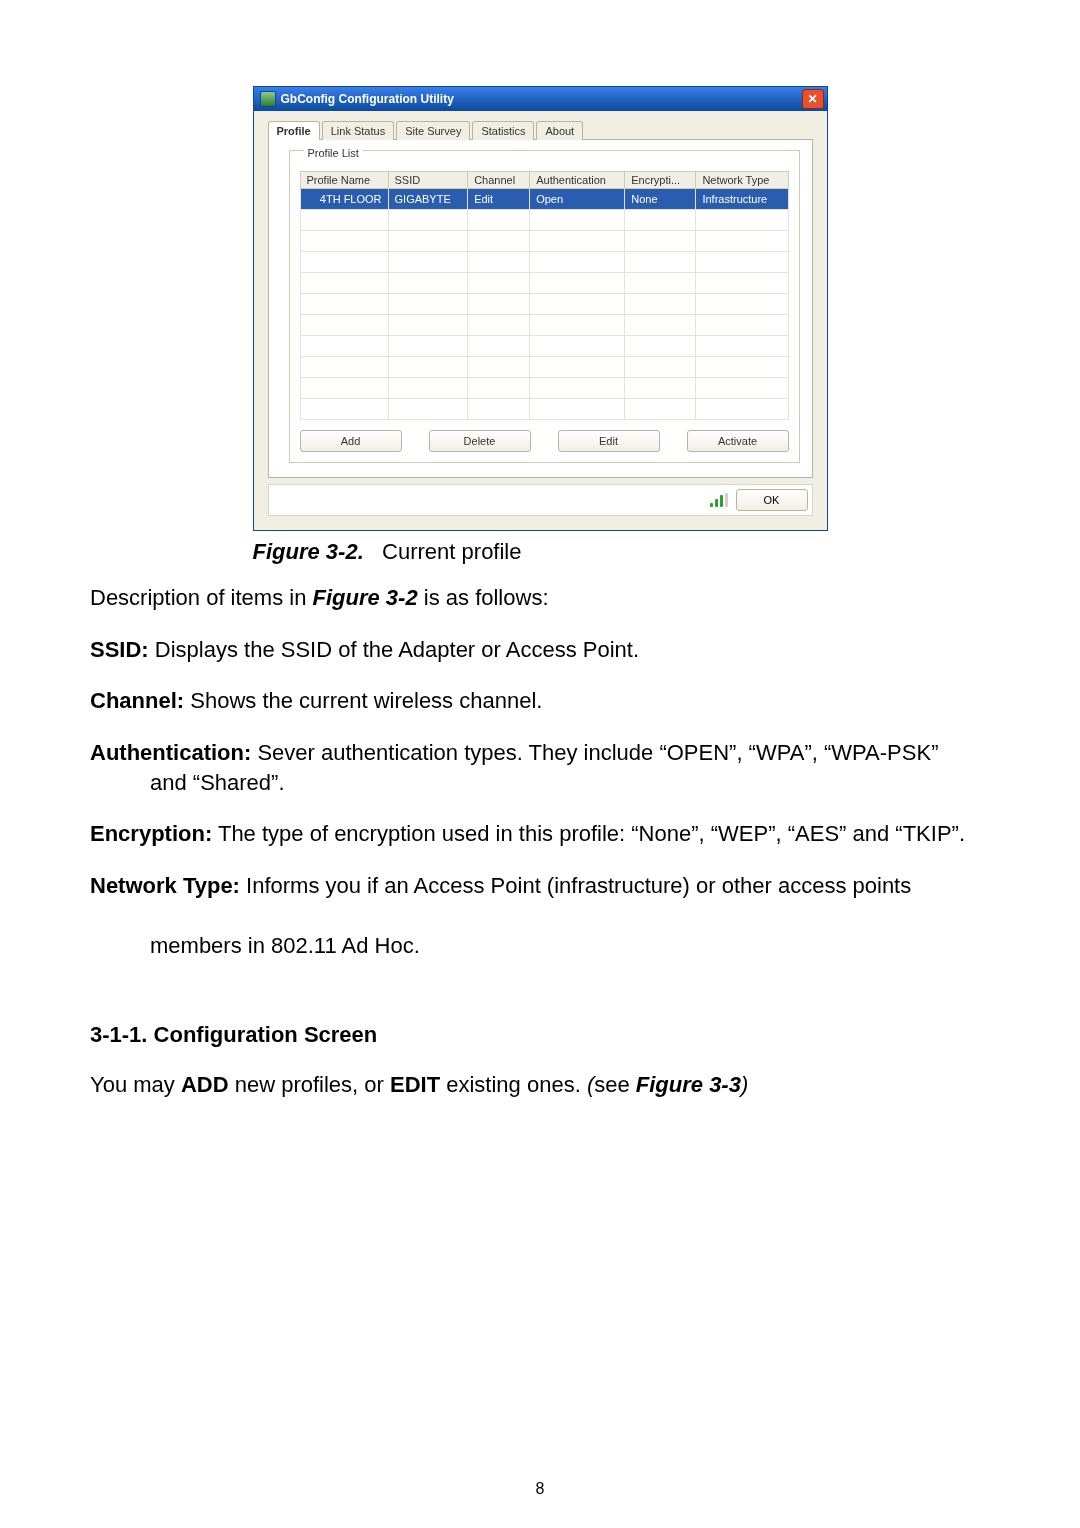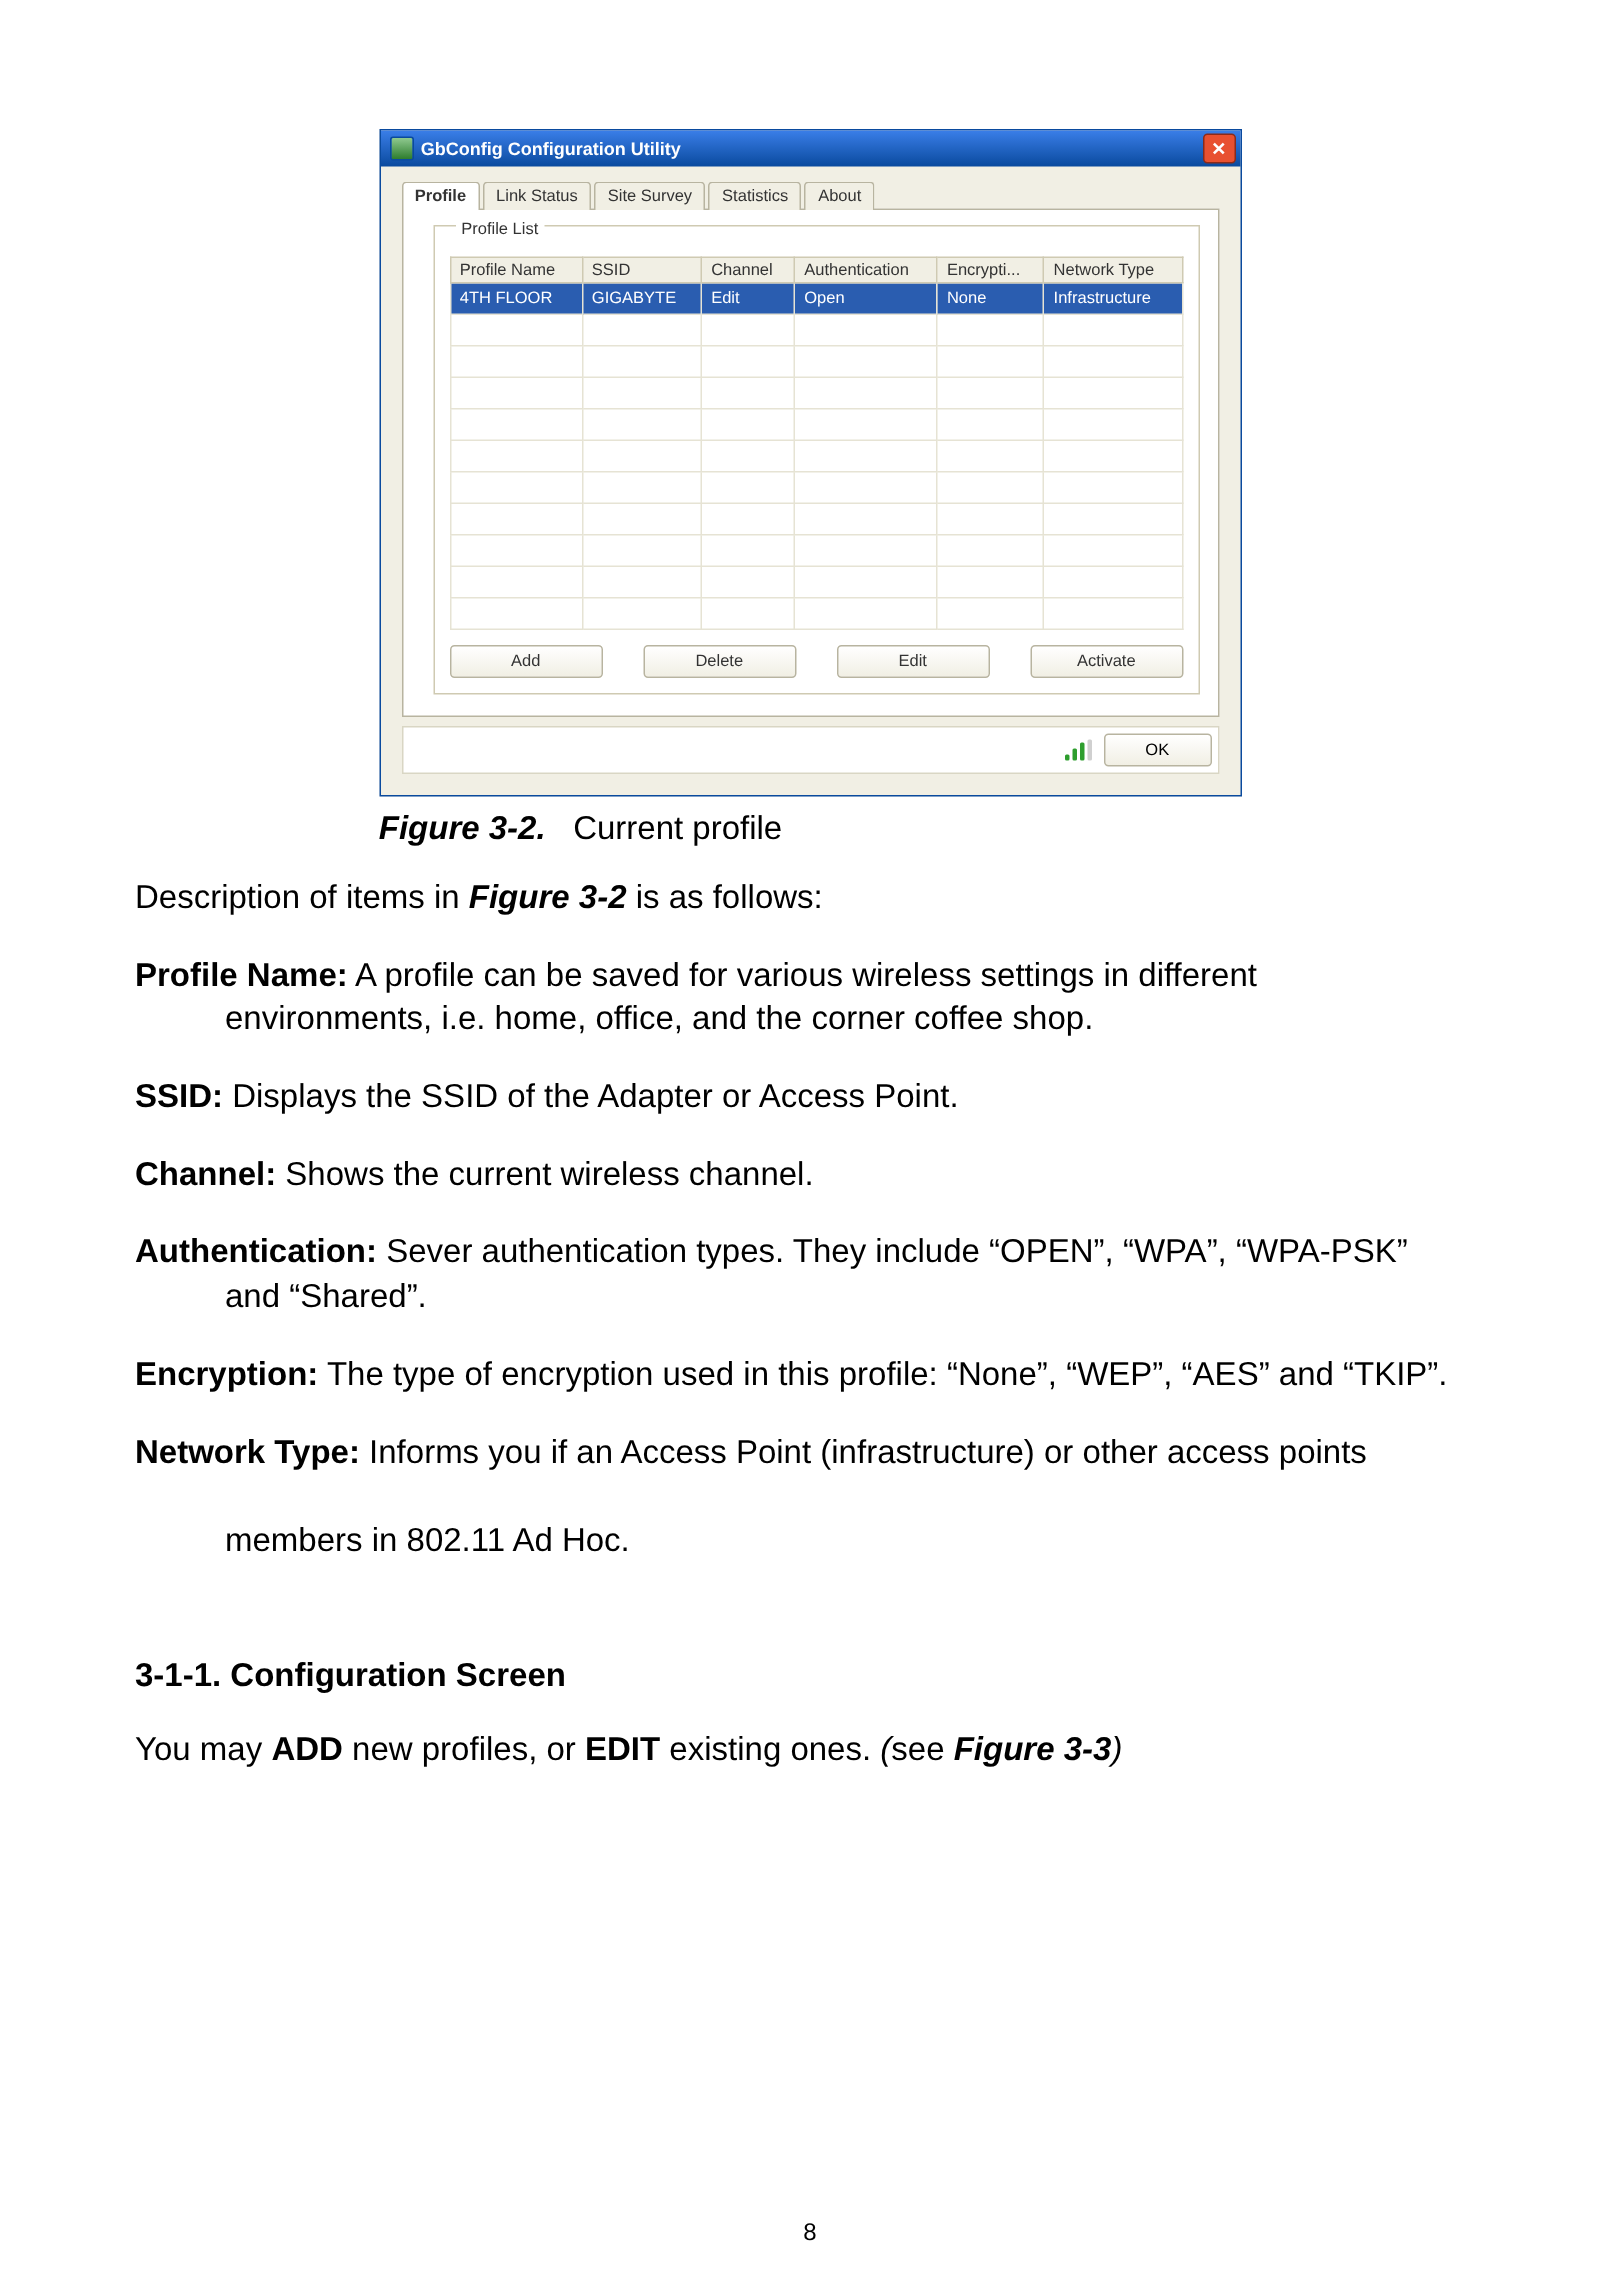--- a/index.html
+++ b/index.html
@@ -71,21 +71,21 @@
                 <tbody>
                     <tr>
                   <th>Profile Name</th>
                   <th>SSID</th>
                   <th>Channel</th>
                   <th>Authentication</th>
                   <th>Encrypti...</th>
                   <th>Network Type</th>
                 </tr>
                 <tr class="selrow">
-                  <td style="text-align:left">4TH FLOOR</td>
+                  <td style="text-align:right">4TH FLOOR</td>
                   <td>GIGABYTE</td>
                   <td>Edit</td>
                   <td>Open</td>
                   <td>None</td>
                   <td>Infrastructure</td>
                 </tr>
                 <tr class="empty">
                       <td></td>
                       <td></td>
                       <td></td>
@@ -191,24 +191,20 @@
     <div class="caption">
       <b>Figure 3-2.</b>&nbsp;&nbsp;&nbsp;<span>Current profile</span>
     </div>
   </div>
 
   <div class="doc">
     <p>
       <span>Description of items in </span><b><i>Figure 3-2</i></b><span> is as follows:</span>
     </p>
 
-    <p class="justify">
-      <b>Profile Name:</b><span> A profile can be saved for various wireless settings in different</span><br>
-      <span class="indent">environments, i.e. home, office, and the corner coffee shop.</span>
-    </p>
 
     <p>
       <b>SSID:</b><span> Displays the SSID of the Adapter or Access Point.</span>
     </p>
 
     <p>
       <b>Channel:</b><span> Shows the current wireless channel.</span>
     </p>
 
     <p>

